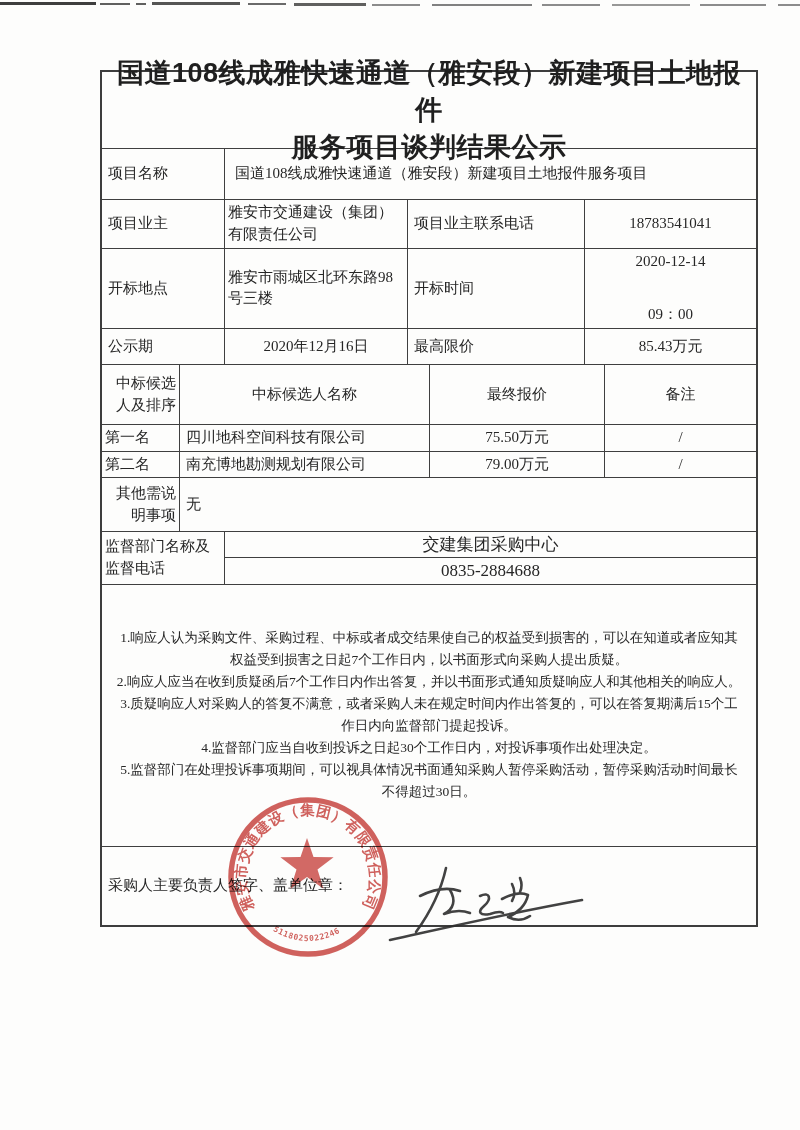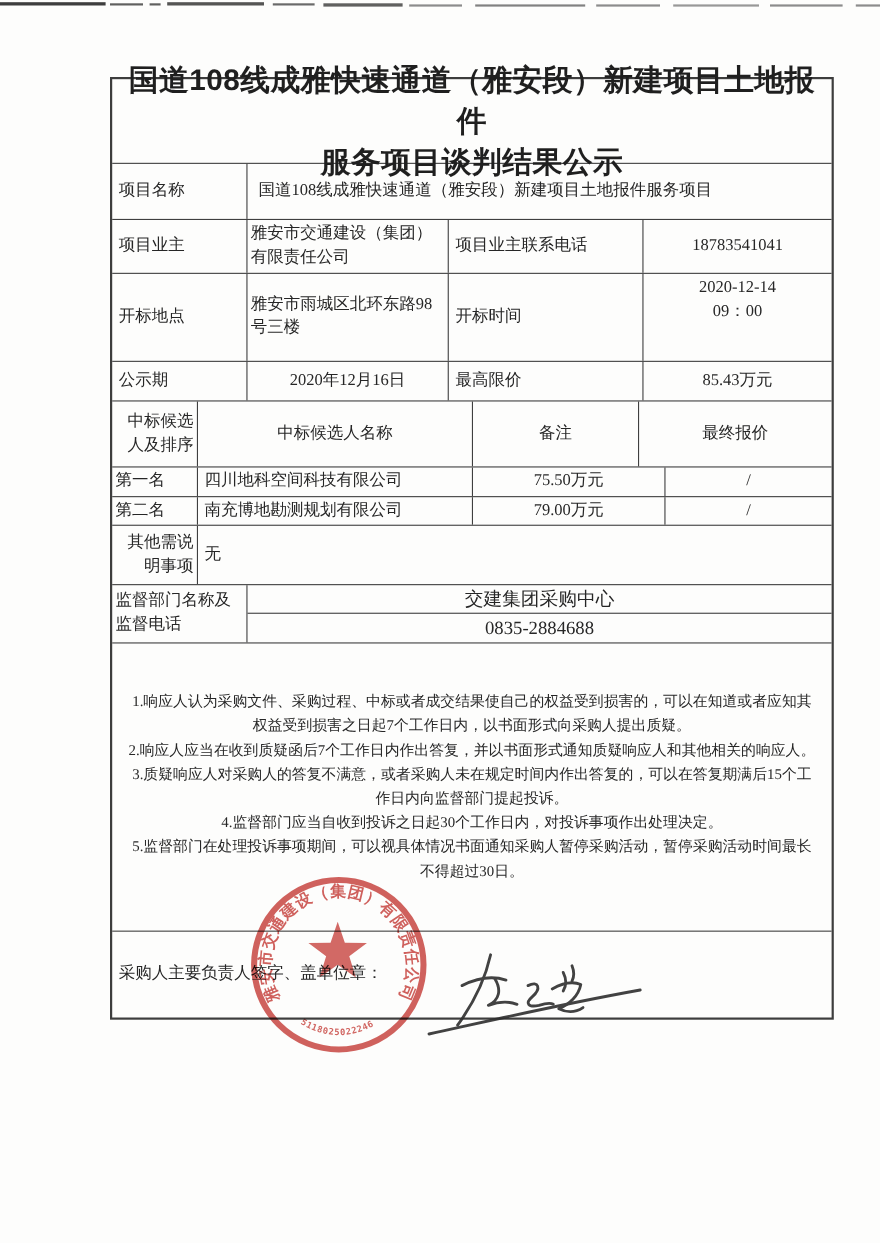--- a/index.html
+++ b/index.html
@@ -48,21 +48,21 @@
   .r-owner{height:50px}
   .r-place{height:80px}
   .r-period{height:37px}
   .r-chead{height:60px}
   .r-cand{height:27px}
   .r-other{height:54px}
   .r-super{height:53px}
   .r-complaint{height:264px}
   .r-sign{height:79px}
 
-  .two-line{flex-direction:column; justify-content:flex-start; text-align:center;}
+  .two-line{flex-direction:column; justify-content:space-between; text-align:center;}
   .super-right{flex:1; display:flex; flex-direction:column; padding:0;}
   .super-sub{flex:1; display:flex; align-items:center; justify-content:center; font-size:17px;}
   .super-sub:first-child{border-bottom:1px solid #3f3f3f;}
 
   .complaint-text{
     white-space:pre-line;
     font-size:13.5px; line-height:22px;
     padding:4px 6px 4px 6px;
     text-align:center;
   }
@@ -129,22 +129,22 @@
   <div class="tr r-period">
     <div class="td w1">公示期</div>
     <div class="td w2 center">2020年12月16日</div>
     <div class="td w3">最高限价</div>
     <div class="td fill center">85.43万元</div>
   </div>
 
   <div class="tr r-chead">
     <div class="td c1 center tight">中标候选人及排序</div>
     <div class="td c2 center">中标候选人名称</div>
+    <div class="td c3 center">最终报价</div>
     <div class="td fill center">备注</div>
-    <div class="td c3 center">最终报价</div>
   </div>
 
   <div class="tr r-cand">
     <div class="td c1 tight">第一名</div>
     <div class="td c2">四川地科空间科技有限公司</div>
     <div class="td c3 center">75.50万元</div>
     <div class="td fill center">/</div>
   </div>
 
   <div class="tr r-cand">

